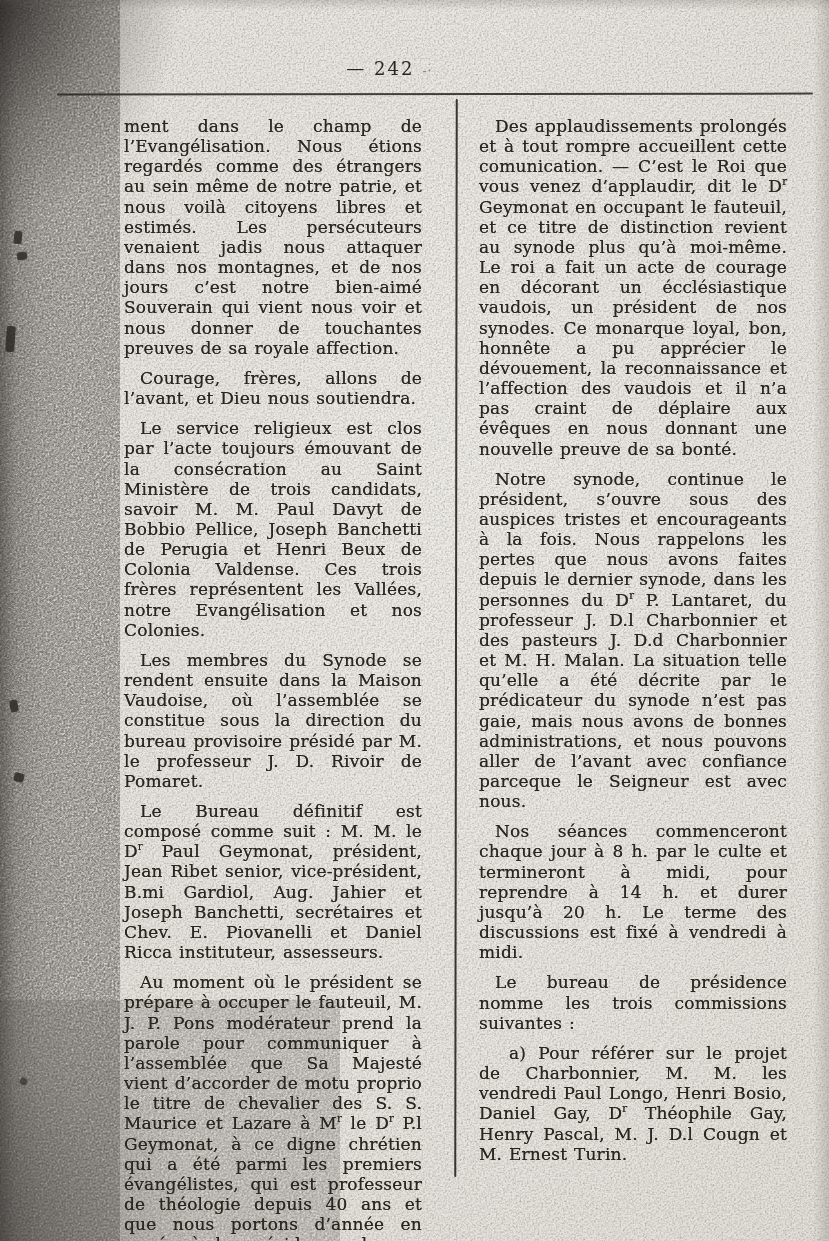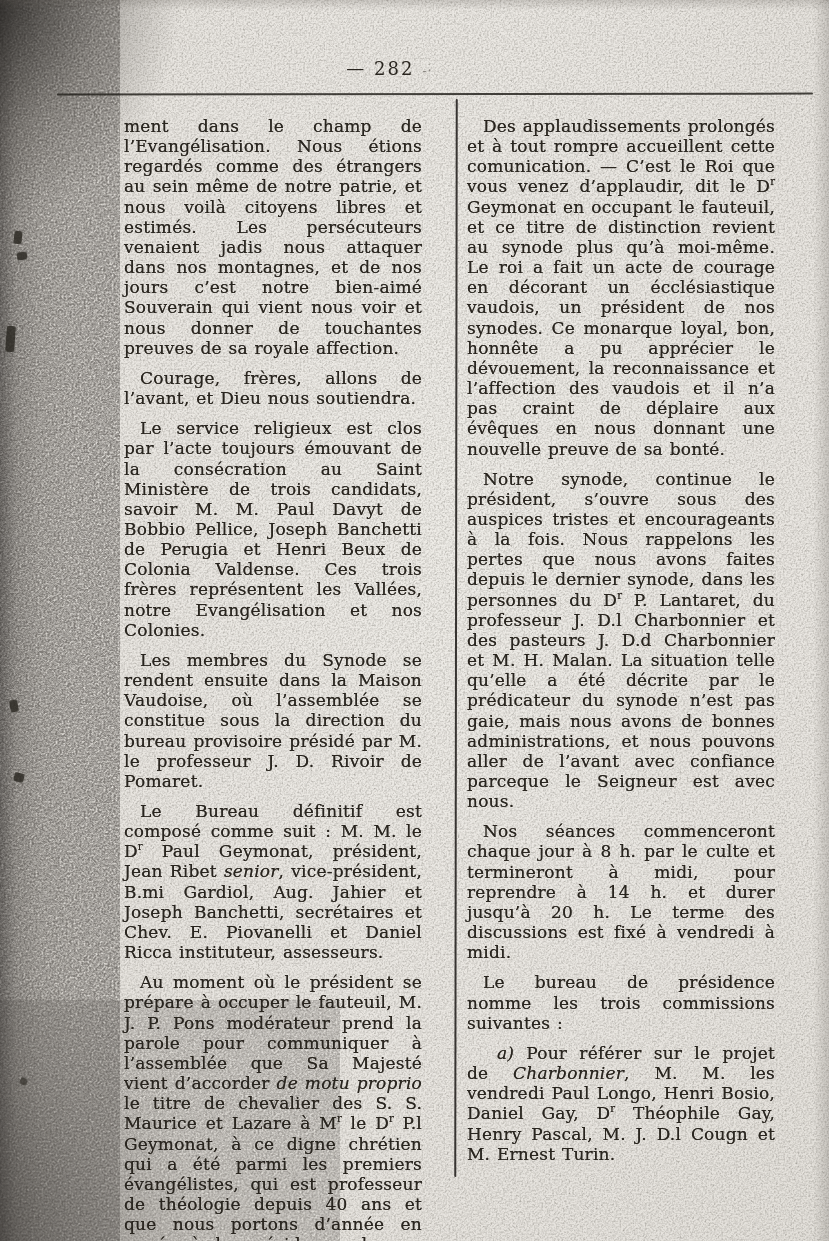--- a/index.html
+++ b/index.html
@@ -37,25 +37,25 @@
   .column-divider{position:absolute;left:455px;top:99px;width:2px;height:1078px;
     background:rgba(32,29,26,.88);transform:rotate(.08deg);border-radius:1px}
 
   .col{
     position:absolute;top:106px;
     font-size:17px;line-height:20.15px;color:var(--ink);
     text-align:justify;letter-spacing:.2px;word-spacing:1.1px;
     text-shadow:0 0 .55px rgba(43,39,34,.75);
   }
   .col-left{left:114px;width:318px}
-  .col-right{left:457px;width:328px}
+  .col-right{left:469px;width:328px}
   .col p{margin:10px}
   .col p.i1{text-indent:16px}
   .col p.i2{text-indent:30px}
-  .col .it{font-style:italic}
+  .col .it{}
   .col sup{font-size:.6em;line-height:0;vertical-align:super;letter-spacing:0}
 </style>
 </head>
 <body>
 
 <div class="page">
 
   <svg class="grain-svg" width="829" height="1241" xmlns="http://www.w3.org/2000/svg">
     <defs>
       <filter id="grain1" x="0" y="0" width="100%" height="100%">
@@ -78,21 +78,21 @@
   <div class="edge-top"></div>
   <div class="edge-right"></div>
 
   <div class="artifact" style="left:14px;top:231px;width:8px;height:13px;transform:rotate(6deg)"></div>
   <div class="artifact" style="left:17px;top:252px;width:10px;height:8px;transform:rotate(-8deg)"></div>
   <div class="artifact" style="left:6px;top:326px;width:9px;height:26px;transform:rotate(4deg)"></div>
   <div class="artifact" style="left:10px;top:700px;width:8px;height:12px;transform:rotate(-10deg)"></div>
   <div class="artifact" style="left:14px;top:773px;width:10px;height:9px;transform:rotate(14deg)"></div>
   <div class="artifact" style="left:20px;top:1078px;width:7px;height:7px;transform:rotate(20deg);opacity:.6"></div>
 
-  <div class="page-number"><span>— 282</span> <span class="smudge">-·</span></div>
+  <div class="page-number"><span>— 242</span> <span class="smudge">-·</span></div>
 
   <div class="header-rule"></div>
   <div class="column-divider"></div>
 
   <div class="col col-left">
       <p class=""><span>ment dans le champ de l’Evangélisation. Nous étions regardés comme des étrangers au sein même de notre patrie, et nous voilà citoyens libres et estimés. Les persécuteurs venaient jadis nous attaquer dans nos montagnes, et de nos jours c’est notre bien-aimé Souverain qui vient nous voir et nous donner de touchantes preuves de sa royale affection.</span></p>
       <p class="i1"><span>Courage, frères, allons de l’avant, et Dieu nous soutiendra.</span></p>
       <p class="i1"><span>Le service religieux est clos par l’acte toujours émouvant de la consécration au Saint Ministère de trois candidats, savoir M. M. Paul Davyt de Bobbio Pellice, Joseph Banchetti de Perugia et Henri Beux de Colonia Valdense. Ces trois frères représentent les Vallées, notre Evangélisation et nos Colonies.</span></p>
       <p class="i1"><span>Les membres du Synode se rendent ensuite dans la Maison Vaudoise, où l’assemblée se constitue sous la direction du bureau provisoire présidé par M. le professeur J. D. Rivoir de Pomaret.</span></p>
       <p class="i1"><span>Le Bureau définitif est composé comme suit : M. M. le D</span><sup>r</sup><span> Paul Geymonat, président, Jean Ribet </span><span class="it">senior</span><span>, vice-président, B.mi Gardiol, Aug. Jahier et Joseph Banchetti, secrétaires et Chev. E. Piovanelli et Daniel Ricca instituteur, assesseurs.</span></p>

